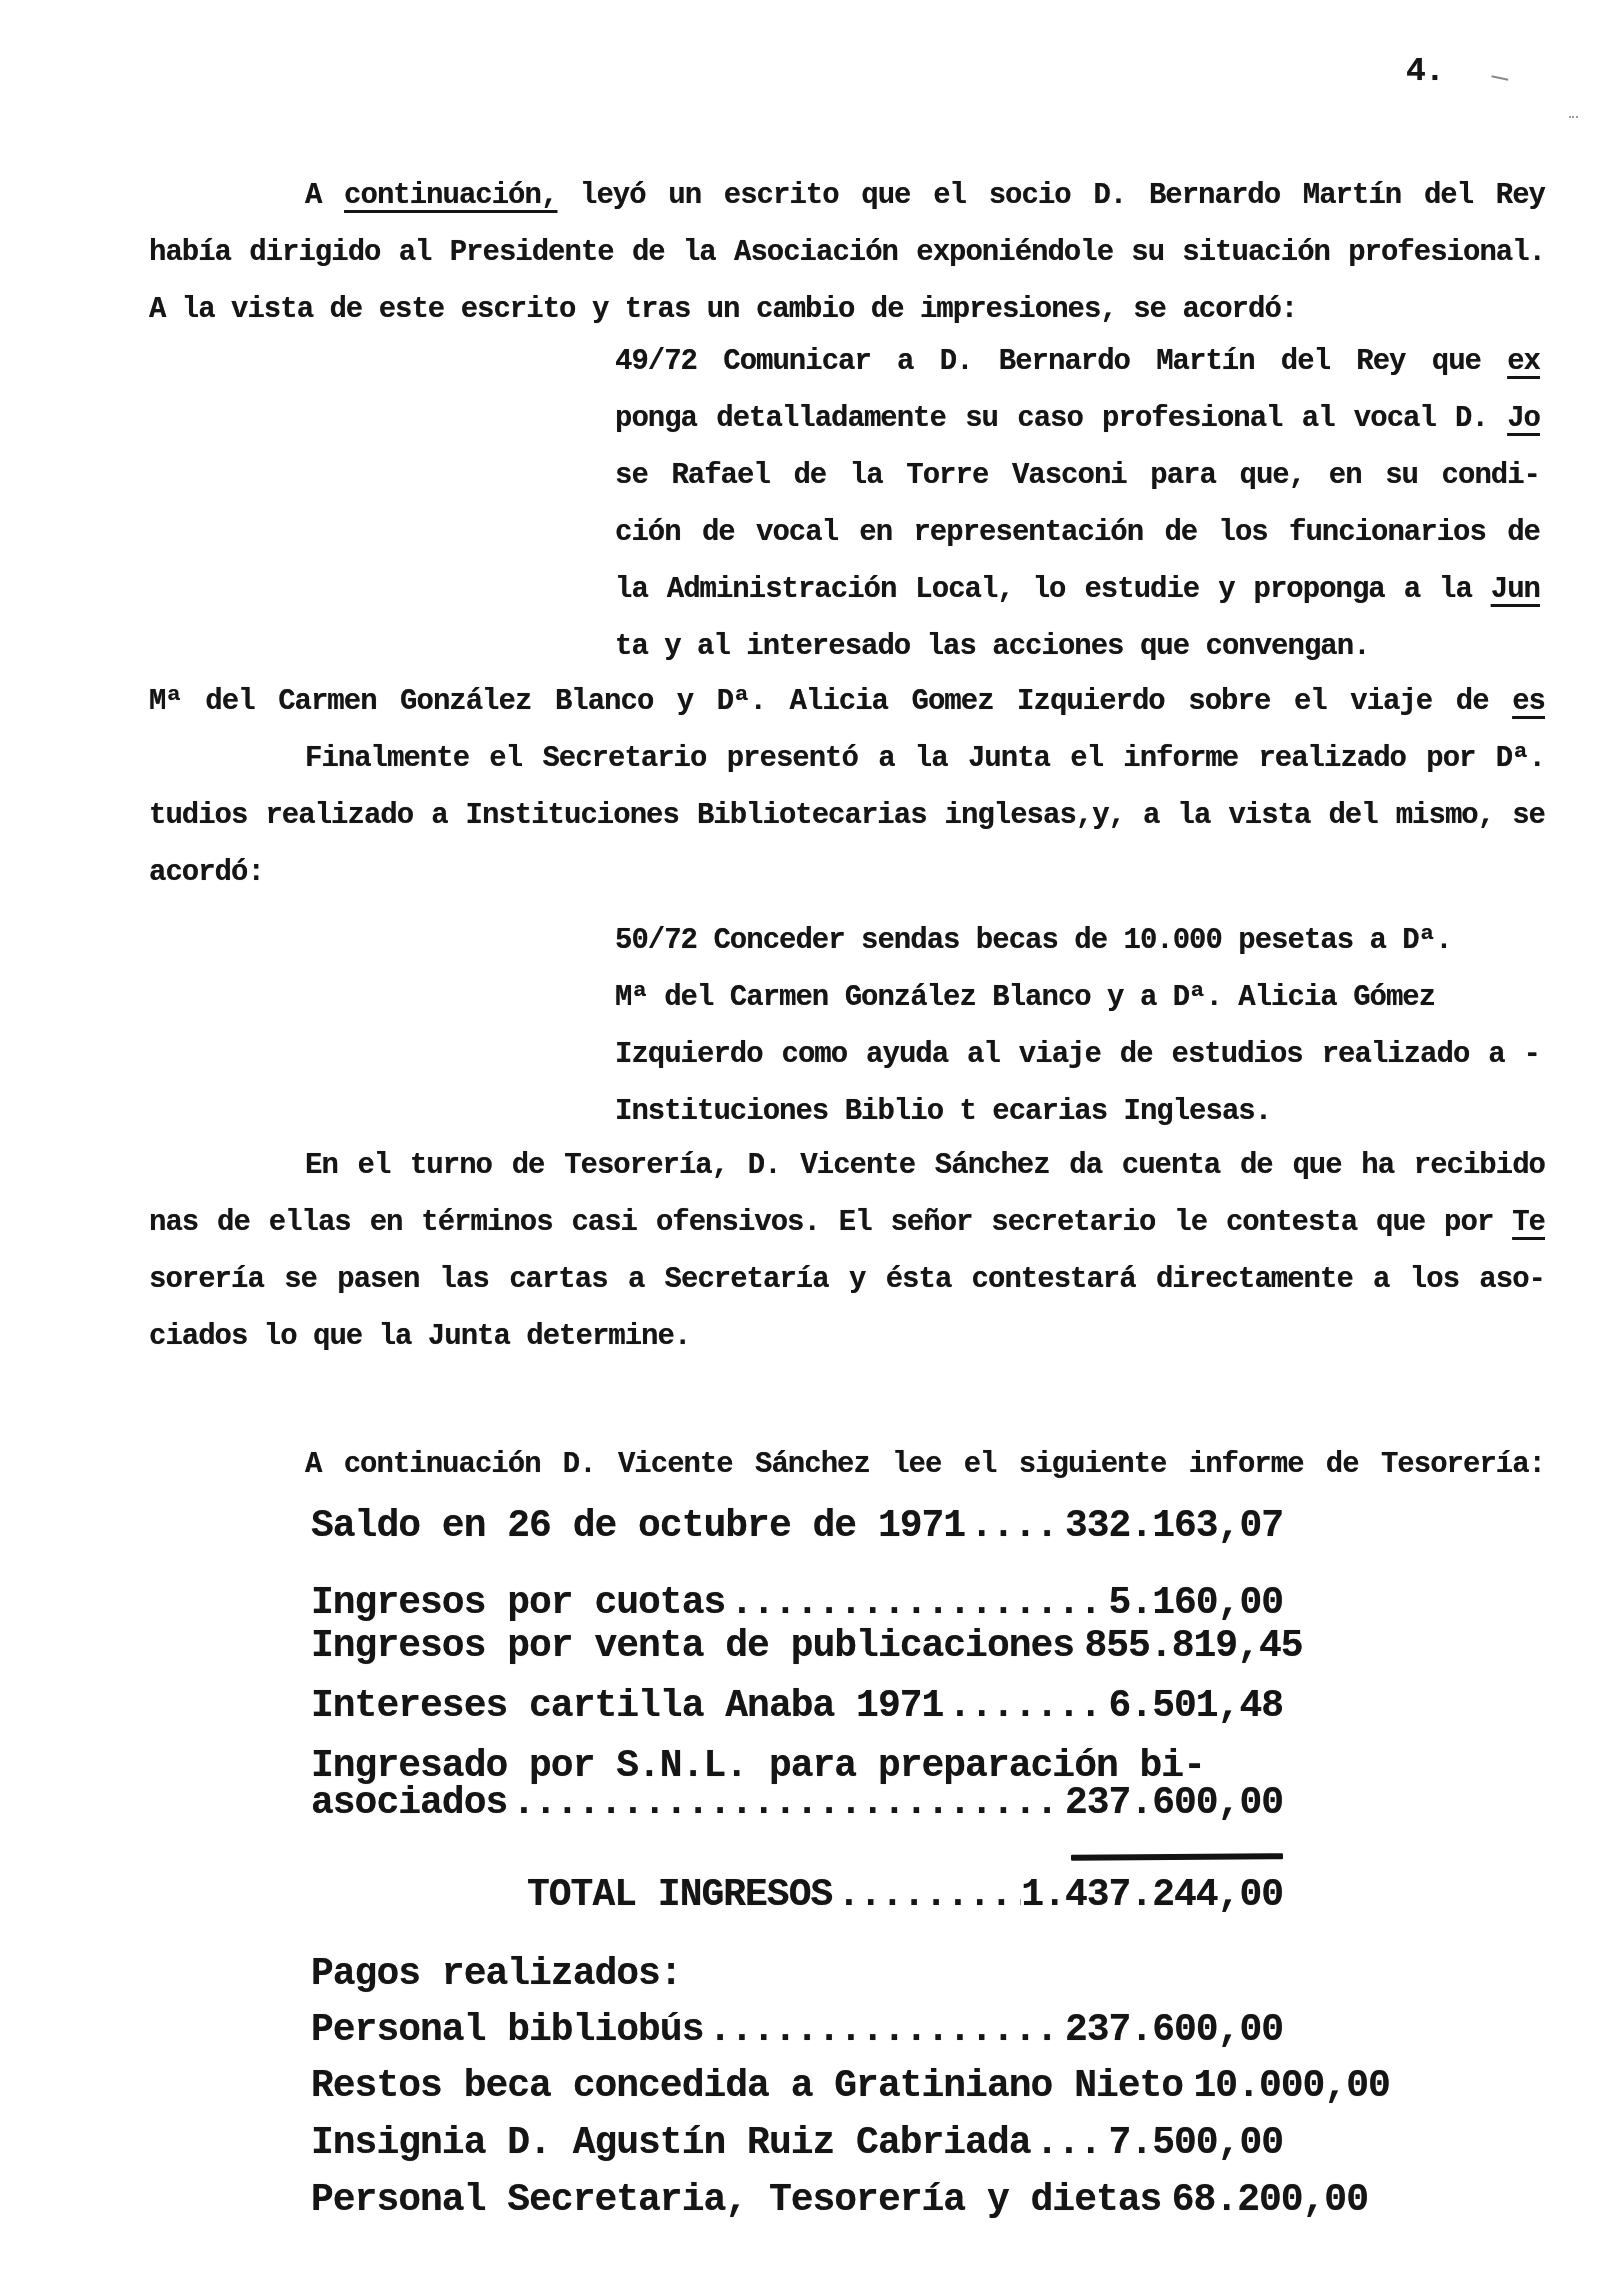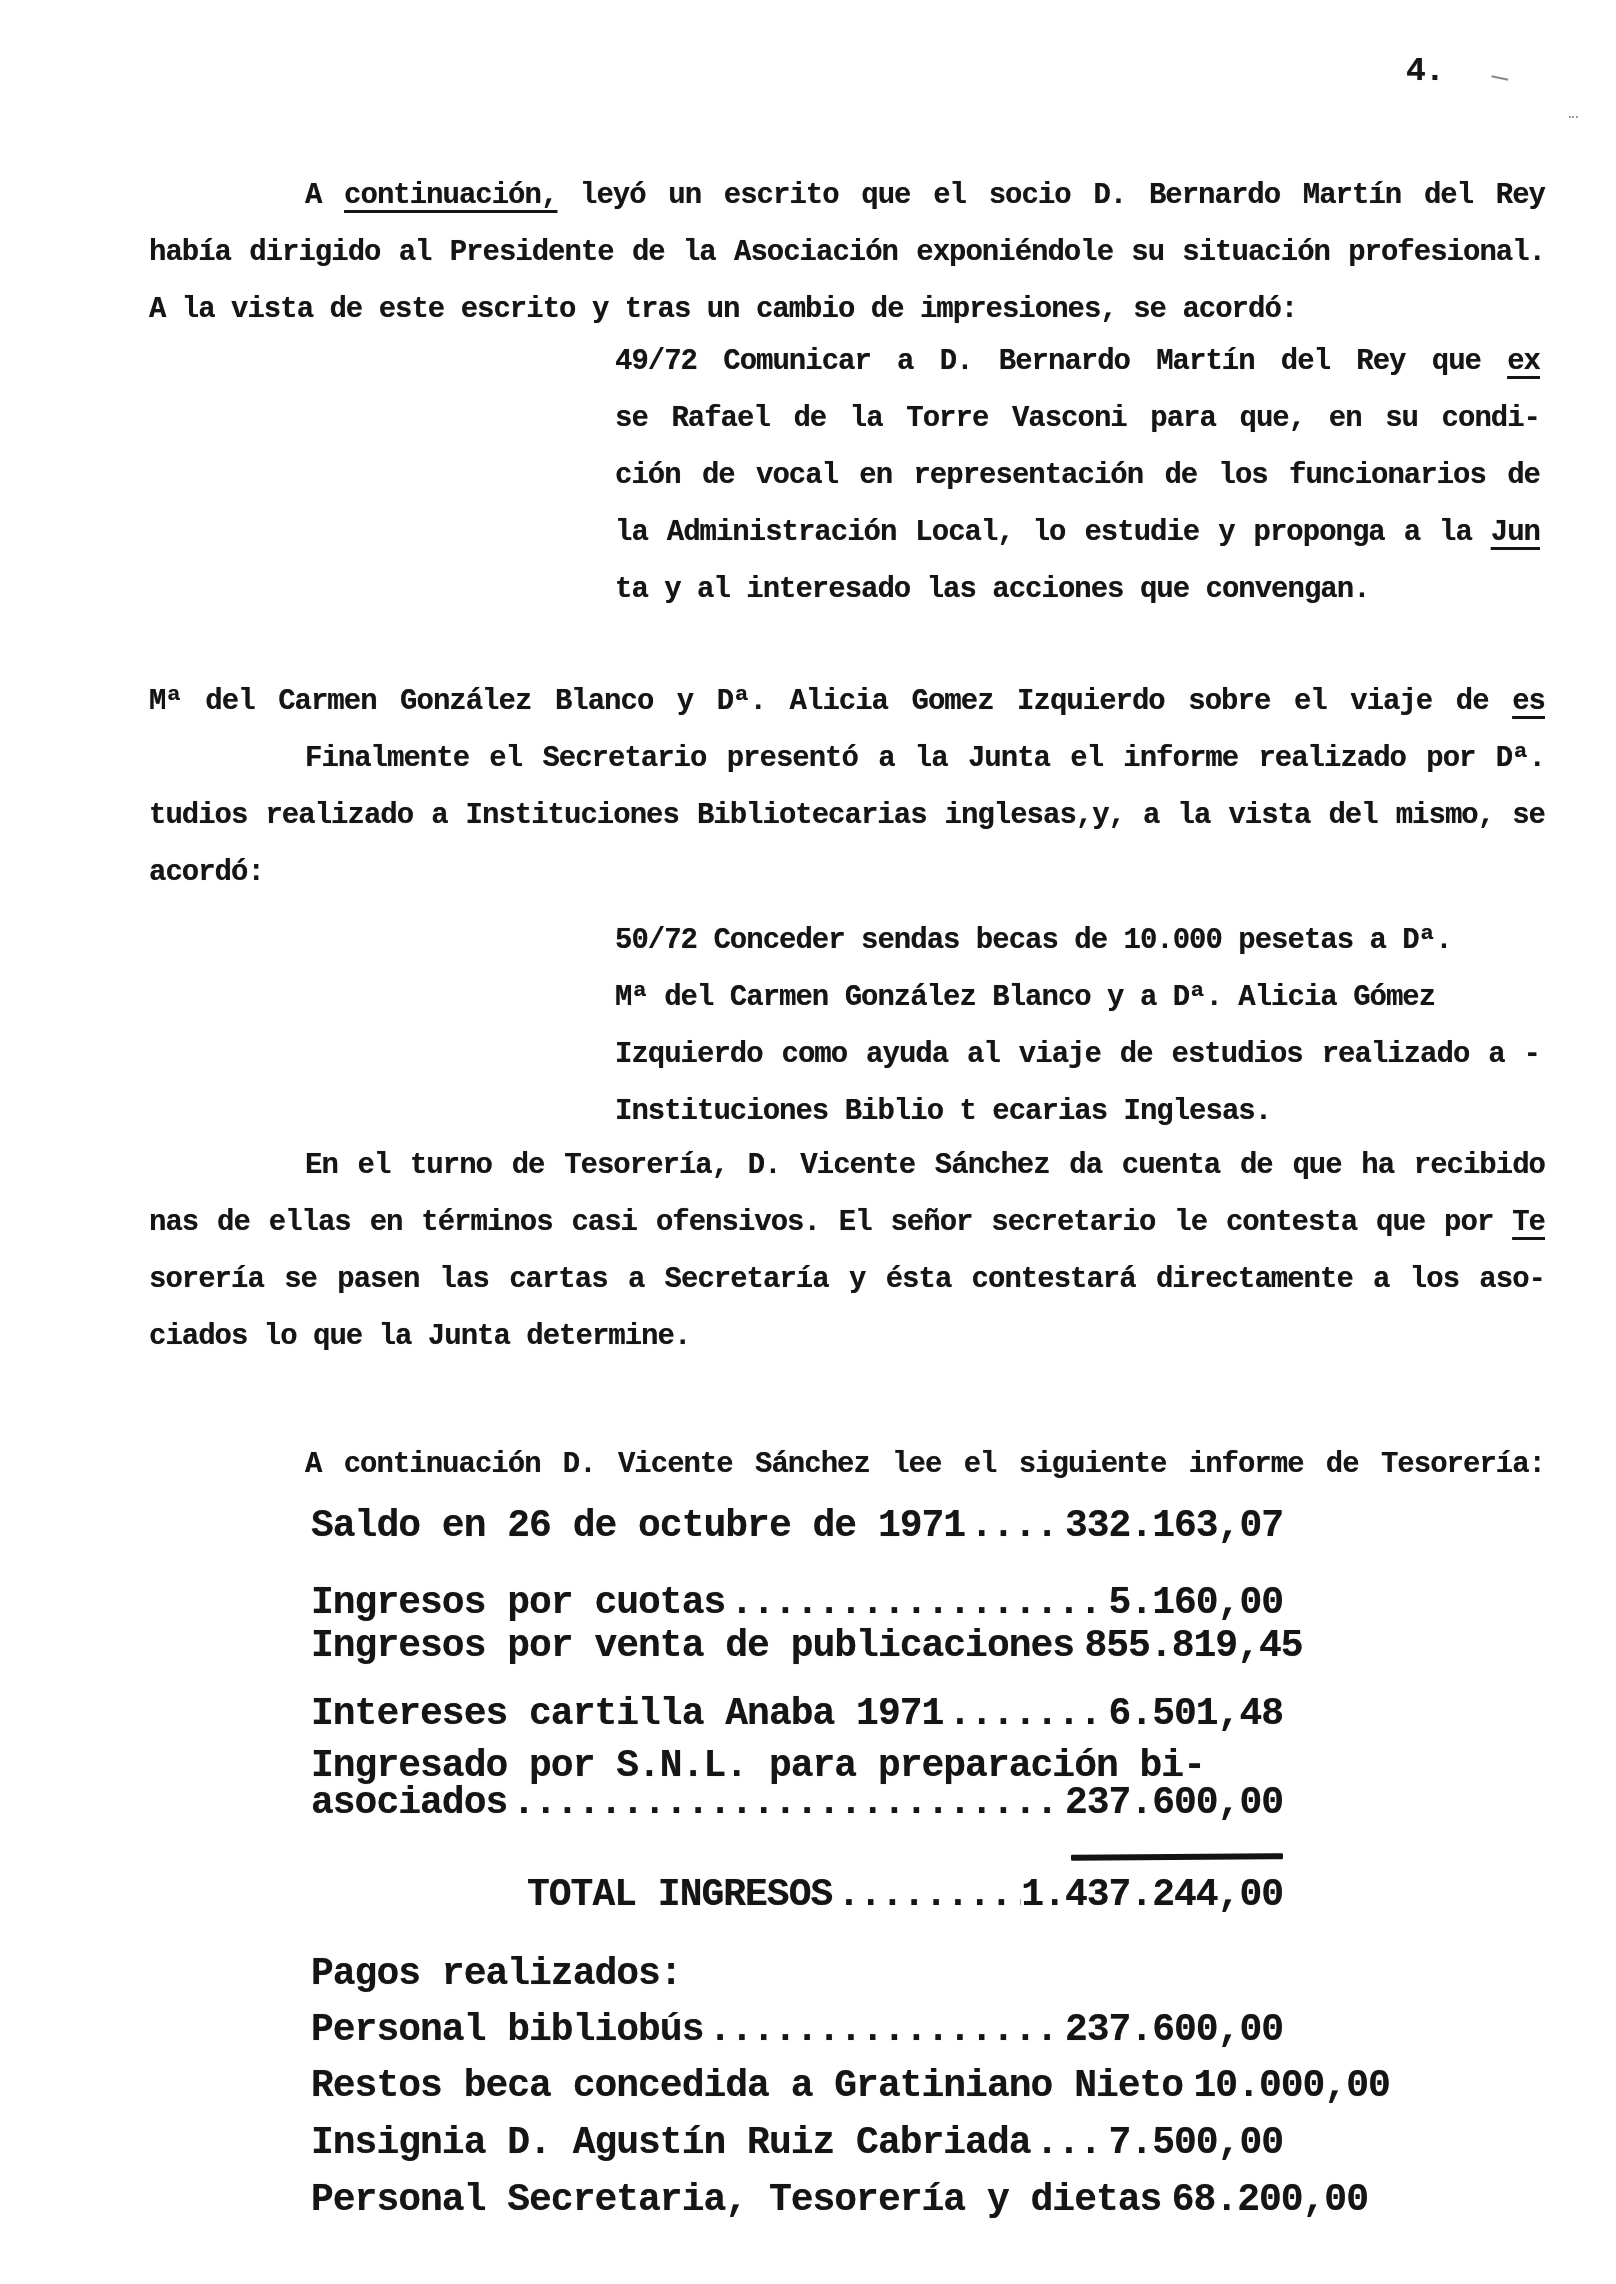--- a/index.html
+++ b/index.html
@@ -75,20 +75,21 @@
   <div class="speck2"></div>
 
   <section class="block p1">
     <div class="ln just ind"><span>A </span><span class="u">continuación,</span><span> leyó un escrito que el socio D. Bernardo Martín del Rey</span></div>
     <div class="ln just">había dirigido al Presidente de la Asociación exponiéndole su situación profesional.</div>
     <div class="ln">A la vista de este escrito y tras un cambio de impresiones, se acordó:</div>
   </section>
 
   <section class="block r49">
     <div class="ln just"><span>49/72 Comunicar a D. Bernardo Martín del Rey que </span><span class="u">ex</span></div>
+    <div class="ln just"><span>ponga detalladamente su caso profesional al vocal D. </span><span class="u">Jo</span></div>
     <div class="ln just">se Rafael de la Torre Vasconi para que, en su condi-</div>
     <div class="ln just">ción de vocal en representación de los funcionarios de</div>
     <div class="ln just"><span>la Administración Local, lo estudie y proponga a la </span><span class="u">Jun</span></div>
     <div class="ln">ta y al interesado las acciones que convengan.</div>
   </section>
 
   <section class="block p2">
     <div class="ln just"><span>Mª del Carmen González Blanco y Dª. Alicia Gomez Izquierdo sobre el viaje de </span><span class="u">es</span></div>
     <div class="ln just ind">Finalmente el Secretario presentó a la Junta el informe realizado por Dª.</div>
     <div class="ln just">tudios realizado a Instituciones Bibliotecarias inglesas,y, a la vista del mismo, se</div>
@@ -123,21 +124,21 @@
     <div class="trow" style="top:77px">
       <span class="tl">Ingresos por cuotas</span>
         <span class="lead">............................................................</span>
         <span class="amt">5.160,00</span>
     </div>
     <div class="trow" style="top:120px">
       <span class="tl">Ingresos por venta de publicaciones</span>
         <span class="lead">............................................................</span>
         <span class="amt">855.819,45</span>
     </div>
-    <div class="trow" style="top:188px">
+    <div class="trow" style="top:180px">
       <span class="tl">Intereses cartilla Anaba 1971</span>
         <span class="lead">............................................................</span>
         <span class="amt">6.501,48</span>
     </div>
     <div class="trow" style="top:240px">
       <span class="tl">Ingresado por S.N.L. para preparación bi-</span>
     </div>
     <div class="trow" style="top:277px">
       <span class="tl">asociados</span>
         <span class="lead">............................................................</span>

